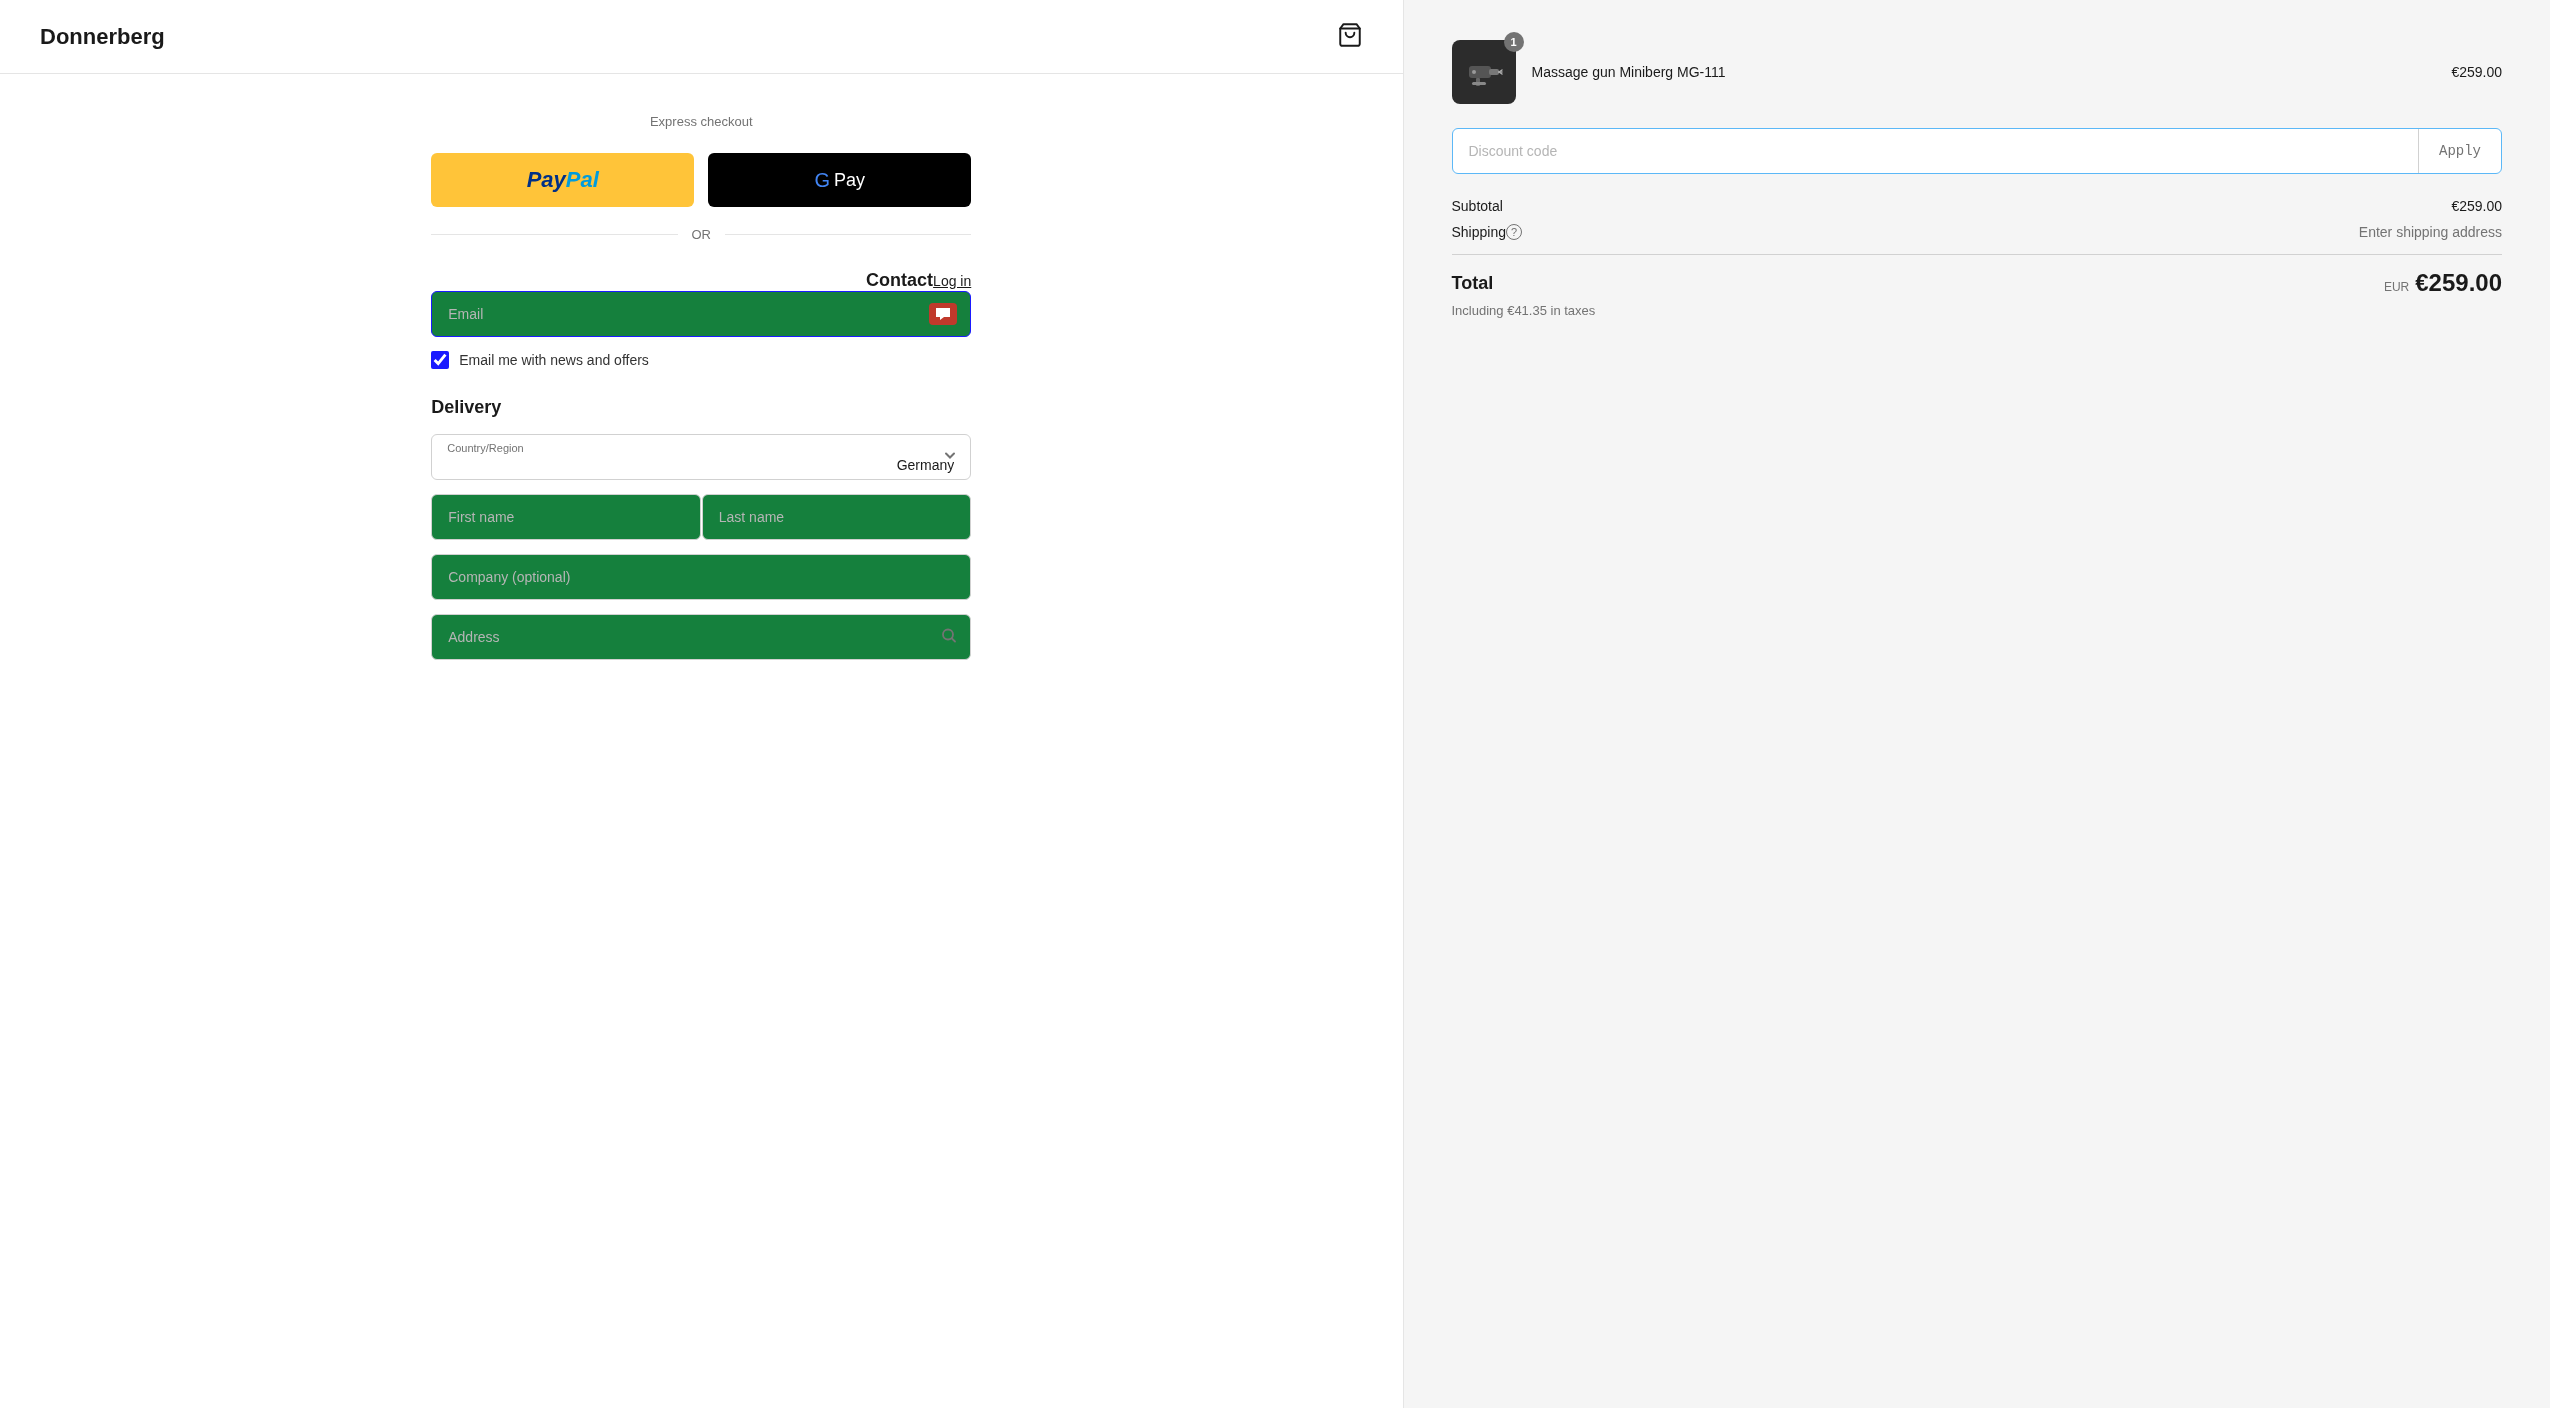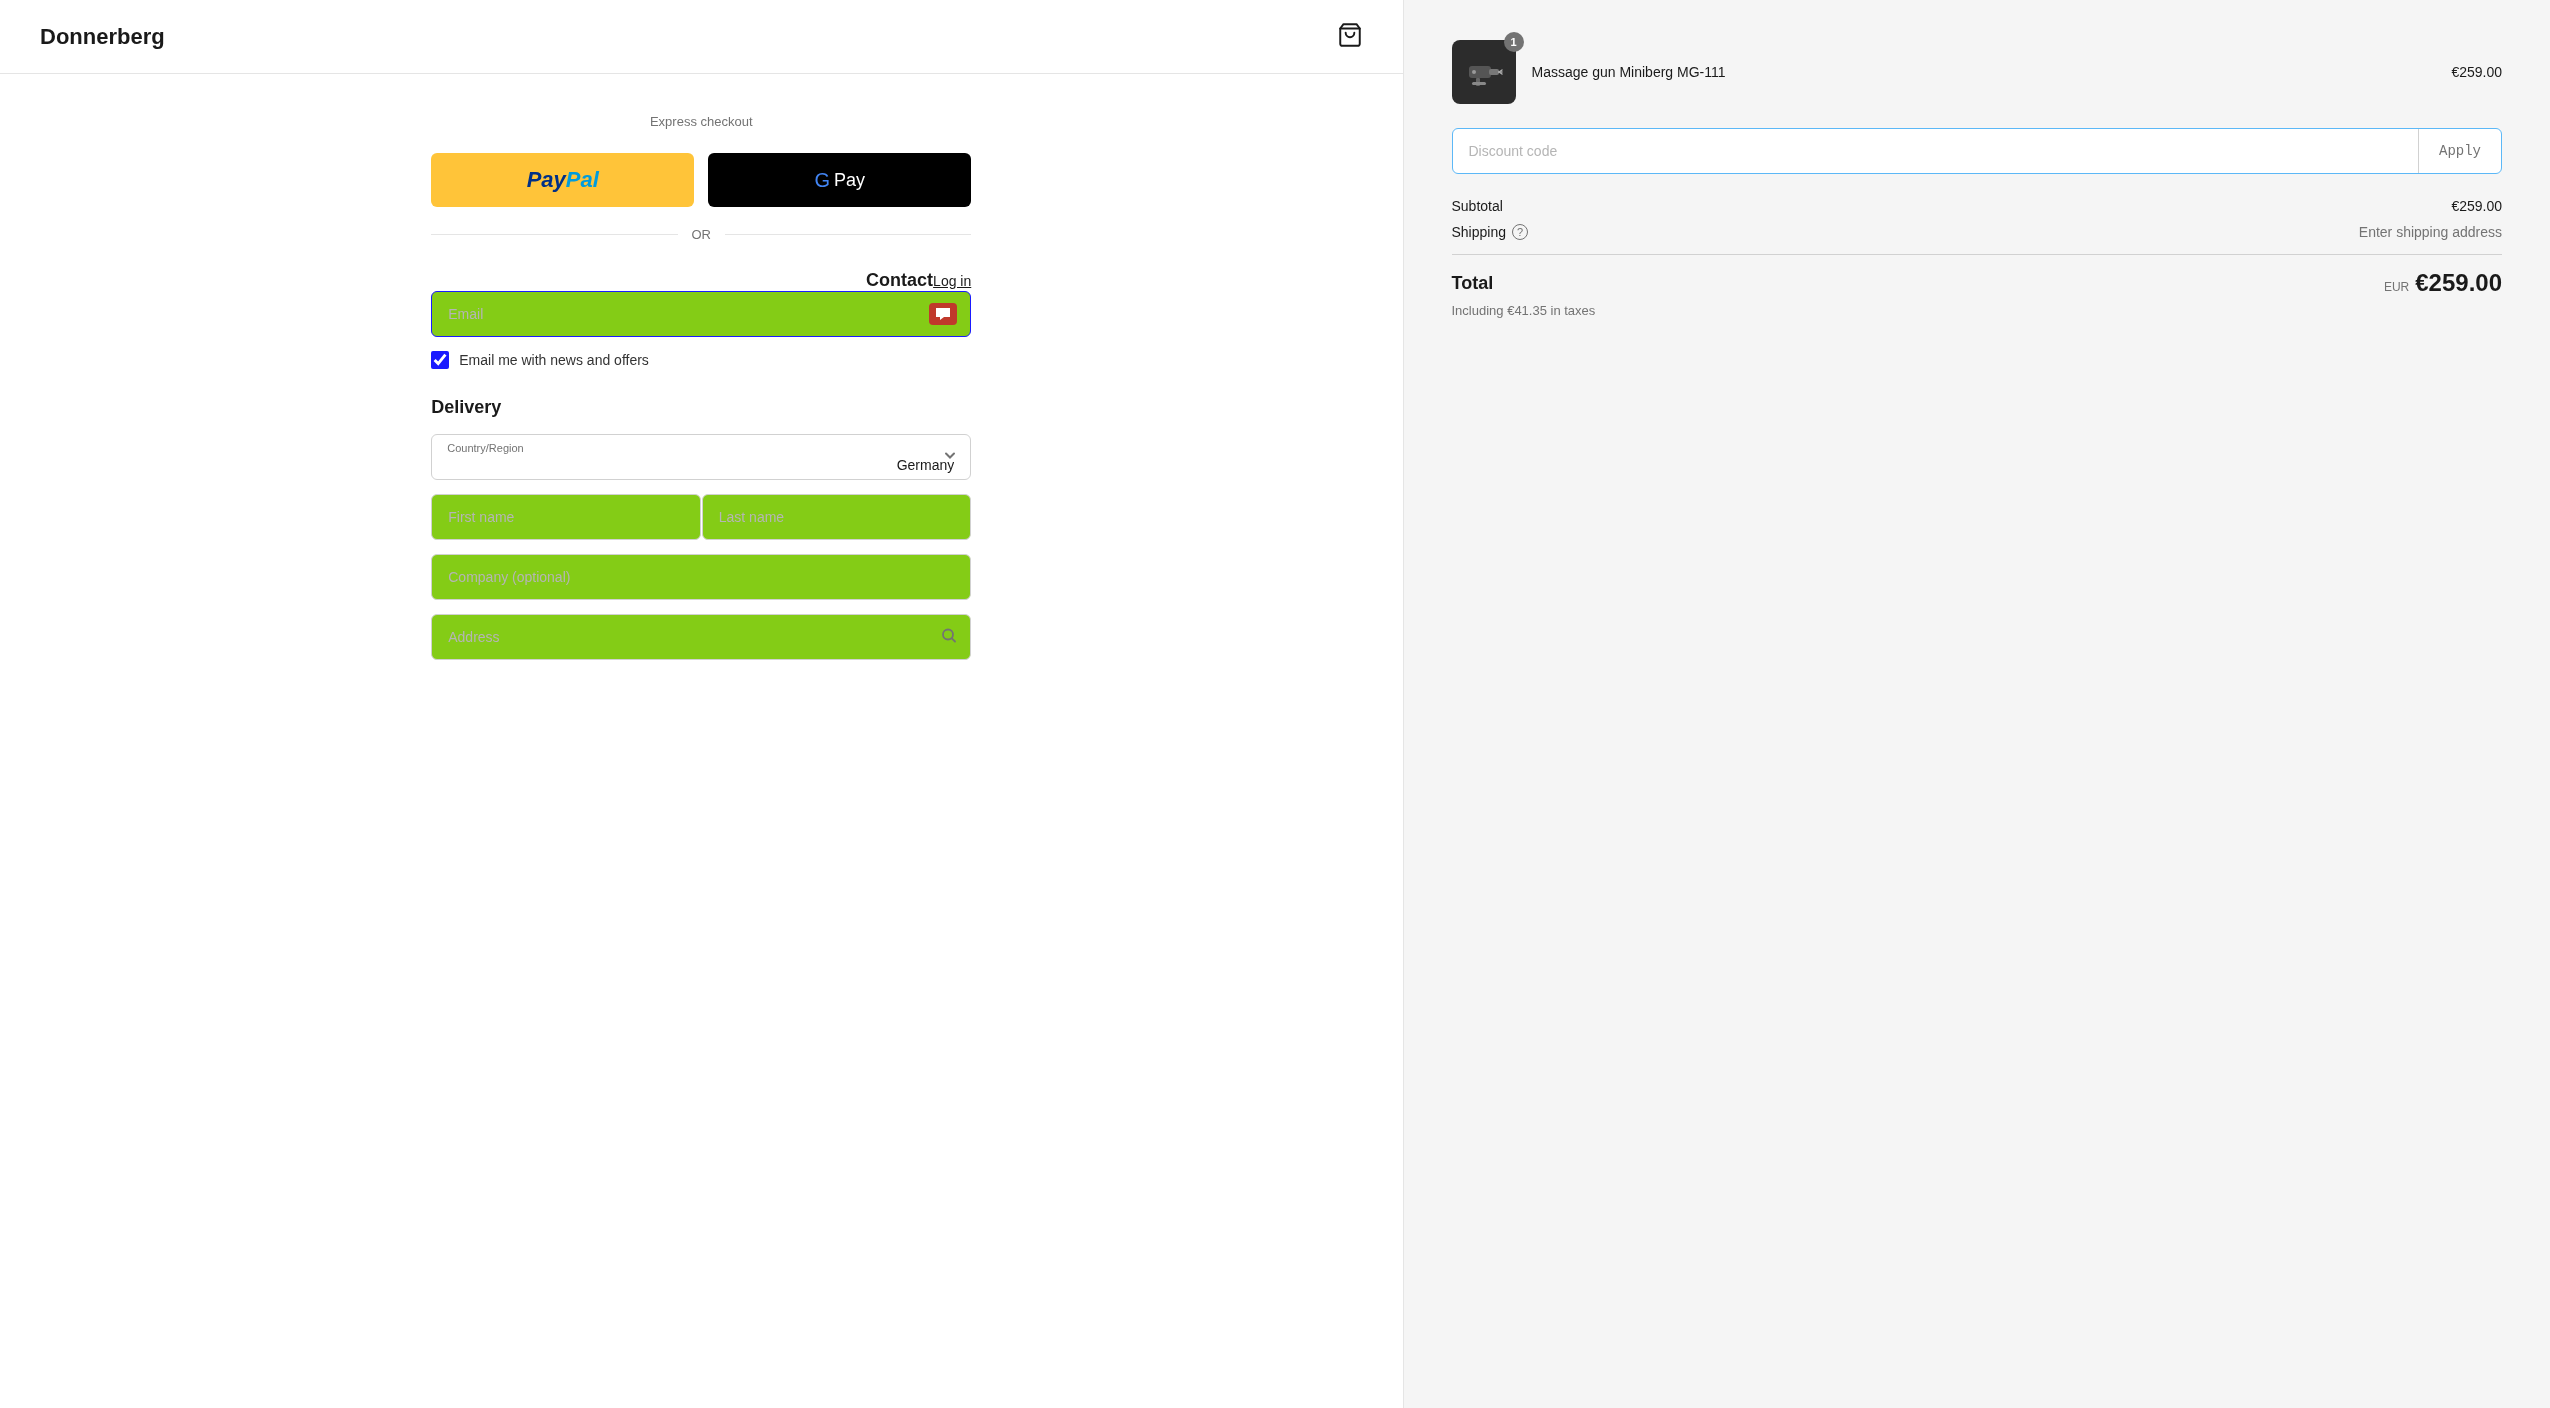--- a/index.html
+++ b/index.html
@@ -20,21 +20,21 @@
     .express-buttons { display: flex; gap: 14px; margin-bottom: 20px; }
     .paypal-btn { flex: 1; background: #ffc439; border: none; border-radius: 6px; padding: 14px; cursor: pointer; display: flex; align-items: center; justify-content: center; }
     .gpay-btn { flex: 1; background: #000; border: none; border-radius: 6px; padding: 14px; cursor: pointer; display: flex; align-items: center; justify-content: center; color: #fff; font-size: 20px; font-weight: 400; gap: 4px; }
     .or-divider { display: flex; align-items: center; gap: 14px; margin-bottom: 28px; color: #737373; font-size: 13px; }
     .or-divider::before, .or-divider::after { content: ''; flex: 1; height: 1px; background: #e5e5e5; }
 
     .section-header { display: flex; align-items: center; justify-content: flex-end; margin-bottom: 0; margin-top: 28px; }
     .section-title { font-size: 18px; font-weight: 600; color: #1a1a1a; }
     .log-in-link { font-size: 14px; color: #1a1a1a; text-decoration: underline; cursor: pointer; }
 
-    .input-field { width: 100%; border: 1.5px solid #1a1aff; border-radius: 6px; padding: 14px 16px; font-size: 14px; color: #1a1a1a; outline: none; background: #84cc16; }
+    .input-field { width: 100%; border: 1.5px solid #1a1aff; border-radius: 6px; padding: 14px 16px; font-size: 14px; color: #1a1a1a; outline: none; background: #15803d; }
     .input-field::placeholder { color: #b5b5b5; }
     .input-field.normal { border-color: #d1d1d1; }
     .input-wrapper { position: relative; margin-bottom: 14px; }
     .input-icon { position: absolute; right: 14px; top: 50%; transform: translateY(-50%); }
     .chat-icon { background: #c0392b; border-radius: 4px; color: #fff; padding: 4px 6px; font-size: 12px; display: flex; align-items: center; justify-content: center; width: 28px; height: 22px; }
 
     .checkbox-row { display: flex; align-items: center; gap: 10px; margin-top: 4px; margin-bottom: 8px; }
     .checkbox-input { width: 18px; height: 18px; accent-color: #1a1aff; cursor: pointer; }
     .checkbox-label { font-size: 14px; color: #333; }
 
@@ -63,21 +63,21 @@
     .product-price { font-size: 14px; color: #1a1a1a; font-weight: 500; }
 
     .discount-row { display: flex; gap: 0; margin-bottom: 24px; border: 1.5px solid #5cb8f7; border-radius: 6px; overflow: hidden; background: #fff; }
     .discount-input { flex: 1; border: none; padding: 14px 16px; font-size: 14px; color: #1a1a1a; outline: none; background: transparent; }
     .discount-input::placeholder { color: #b5b5b5; }
     .apply-btn { border: none; background: transparent; border-left: 1px solid #d1d1d1; padding: 14px 20px; font-size: 14px; color: #737373; cursor: pointer; font-weight: 500; font-family: Liberation Mono, monospace; }
 
     .summary-row { display: flex; justify-content: space-between; align-items: center; margin-bottom: 10px; }
     .summary-label { font-size: 14px; color: #1a1a1a; }
     .summary-value { font-size: 14px; color: #1a1a1a; }
-    .summary-label-shipping { display: flex; align-items: flex-end; gap: 6px; }
+    .summary-label-shipping { display: flex; align-items: flex-end; }
     .info-icon { width: 16px; height: 16px; border: 1.5px solid #737373; border-radius: 50%; display: inline-flex; align-items: center; justify-content: center; font-size: 11px; color: #737373; cursor: pointer; }
     .shipping-value { color: #737373; }
     .divider-line { border: none; border-top: 1px solid #d1d1d1; margin: 14px 0; }
     .total-row { display: flex; justify-content: space-between; align-items: center; margin-bottom: 6px; }
     .total-label { font-size: 18px; font-weight: 600; }
     .total-right { display: flex; align-items: baseline; gap: 6px; }
     .total-currency { font-size: 12px; color: #737373; }
     .total-amount { font-size: 24px; font-weight: 600; color: #1a1a1a; }
     .tax-note { font-size: 13px; color: #737373; }
   </style>

